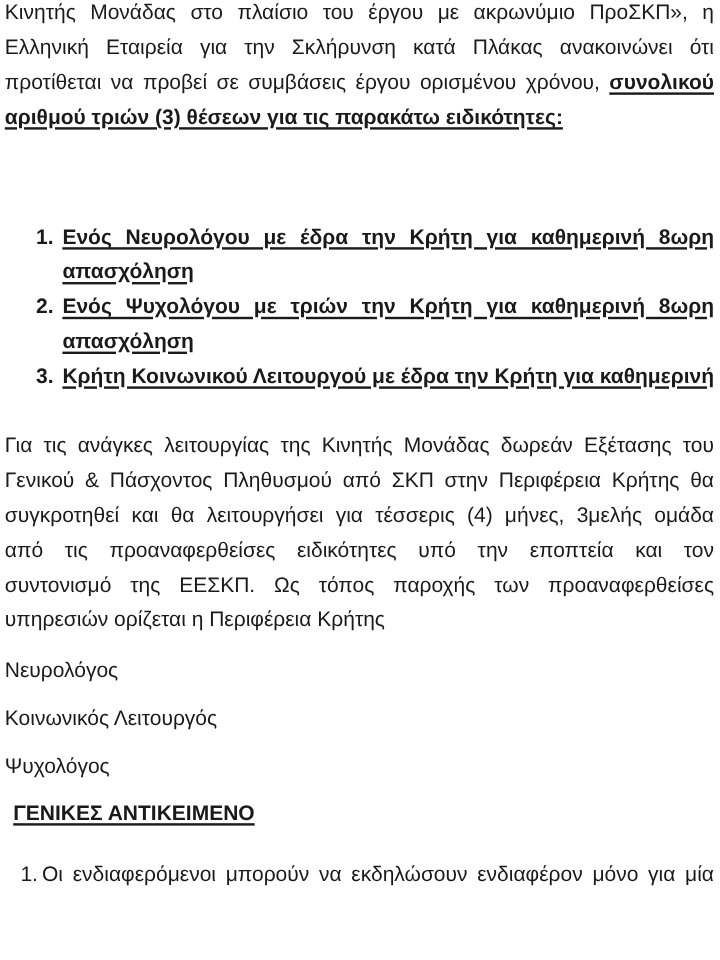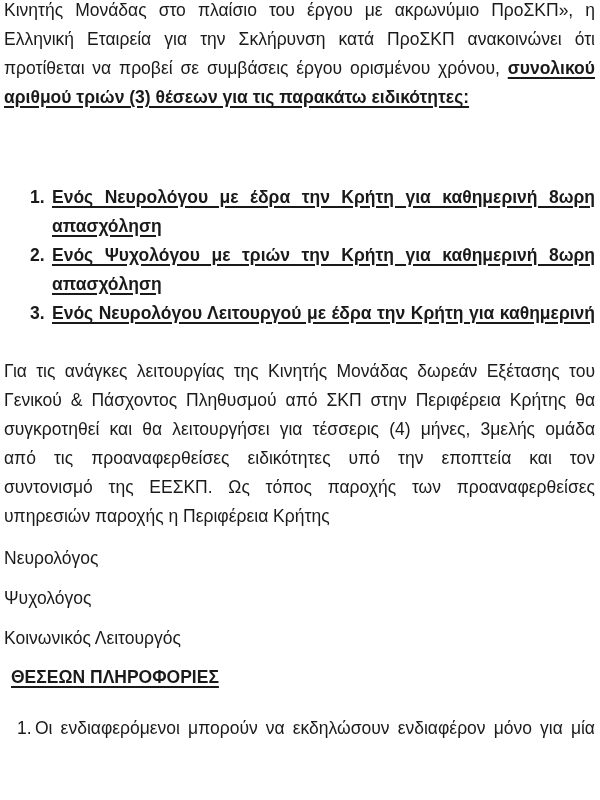--- a/index.html
+++ b/index.html
@@ -43,52 +43,52 @@
   .partial { margin-top: 22px; position: relative; padding-left: 31px; }
   .partial .marker { position: absolute; left: 13px; top: 0; font-weight: 400; }
 </style>
 </head>
 <body>
 
 <div class="page">
 
   <div class="p1">
     <div class="line j">Κινητής Μονάδας στο πλαίσιο του έργου με ακρωνύμιο ΠροΣΚΠ», η</div>
-    <div class="line j">Ελληνική Εταιρεία για την Σκλήρυνση κατά ΠροΣΚΠ ανακοινώνει ότι</div>
+    <div class="line j">Ελληνική Εταιρεία για την Σκλήρυνση κατά Πλάκας ανακοινώνει ότι</div>
     <div class="line j"><span>προτίθεται να προβεί σε συμβάσεις έργου ορισμένου χρόνου,</span> <span class="bu">συνολικού</span></div>
     <div class="line"><span class="bu">αριθμού τριών (3) θέσεων για τις παρακάτω ειδικότητες:</span></div>
   </div>
 
   <div class="list">
     <div class="row">
       <div class="line j"><span class="marker num">1.</span><span class="bu">Ενός Νευρολόγου με έδρα την Κρήτη για καθημερινή 8ωρη</span></div>
       <div class="line"><span class="bu">απασχόληση</span></div>
     </div>
     <div class="row">
       <div class="line j"><span class="marker num">2.</span><span class="bu">Ενός Ψυχολόγου με τριών την Κρήτη για καθημερινή 8ωρη</span></div>
       <div class="line"><span class="bu">απασχόληση</span></div>
     </div>
     <div class="row">
-      <div class="line j"><span class="marker num">3.</span><span class="bu">Ενός Νευρολόγου Λειτουργού με έδρα την Κρήτη για καθημερινή</span></div>
+      <div class="line j"><span class="marker num">3.</span><span class="bu">Κρήτη Κοινωνικού Λειτουργού με έδρα την Κρήτη για καθημερινή</span></div>
     </div>
   </div>
 
 
   <div class="p2">
     <div class="line j">Για τις ανάγκες λειτουργίας της Κινητής Μονάδας δωρεάν Εξέτασης του</div>
     <div class="line j">Γενικού &amp; Πάσχοντος Πληθυσμού από ΣΚΠ στην Περιφέρεια Κρήτης θα</div>
     <div class="line j">συγκροτηθεί και θα λειτουργήσει για τέσσερις (4) μήνες, 3μελής ομάδα</div>
     <div class="line j">από τις προαναφερθείσες ειδικότητες υπό την εποπτεία και τον</div>
     <div class="line j">συντονισμό της ΕΕΣΚΠ. Ως τόπος παροχής των προαναφερθείσες</div>
-    <div class="line">υπηρεσιών παροχής η Περιφέρεια Κρήτης</div>
+    <div class="line">υπηρεσιών ορίζεται η Περιφέρεια Κρήτης</div>
   </div>
 
   <div class="line role-1">Νευρολόγος</div>
+  <div class="line role-3">Κοινωνικός Λειτουργός</div>
   <div class="line role-2">Ψυχολόγος</div>
-  <div class="line role-3">Κοινωνικός Λειτουργός</div>
 
-  <div class="h2 line"><span class="bu">ΘΕΣΕΩΝ ΠΛΗΡΟΦΟΡΙΕΣ</span></div>
+  <div class="h2 line"><span class="bu">ΓΕΝΙΚΕΣ ΑΝΤΙΚΕΙΜΕΝΟ</span></div>
 
   <div class="partial">
     <div class="line j"><span class="marker">1.</span><span>Οι ενδιαφερόμενοι μπορούν να εκδηλώσουν ενδιαφέρον μόνο για μία</span></div>
   </div>
 
 </div>
 
 </body></html>

